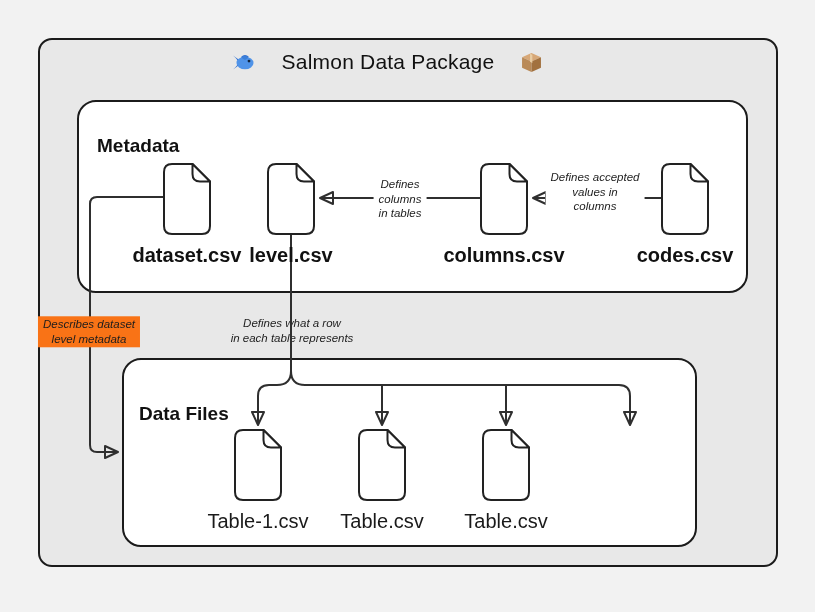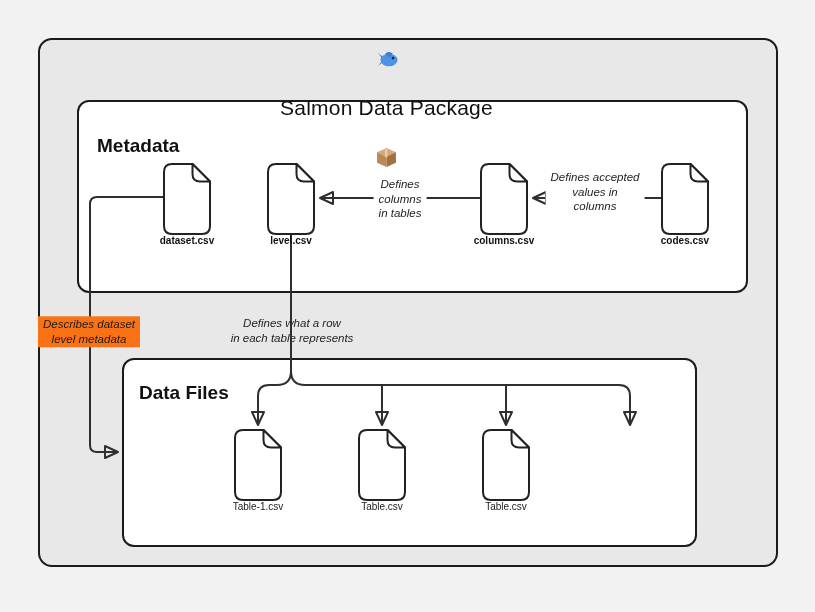--- a/index.html
+++ b/index.html
@@ -15,51 +15,50 @@
   .outer-box{
     position:absolute;left:38px;top:38px;width:740px;height:529px;
     background:#e8e8e8;border:2px solid #1b1b1b;border-radius:14px;
     box-sizing:border-box;z-index:1;
   }
   .title{
     position:absolute;left:38px;top:50px;width:697px;
     display:flex;align-items:center;justify-content:center;gap:27px;
     font-size:21px;font-weight:500;letter-spacing:.2px;color:#111;
     z-index:2;
-    flex-direction:column;
   }
   .title .emoji{display:inline-flex;align-items:center;}
 
   .box{
     position:absolute;background:#ffffff;border:2px solid #1b1b1b;
-    border-radius:12px;box-sizing:border-box;z-index:1;
+    border-radius:19px;box-sizing:border-box;z-index:1;
   }
   .metadata-box{left:77px;top:100px;width:671px;height:193px;}
   .datafiles-box{left:122px;top:358px;width:575px;height:189px;}
   .box-heading{
     position:absolute;font-size:19px;font-weight:700;color:#111;
     white-space:nowrap;
   }
   .metadata-box .box-heading{left:18px;top:33px;}
-  .datafiles-box .box-heading{left:15px;top:22px;}
+  .datafiles-box .box-heading{left:15px;top:43px;}
 
   .edges-layer{
     position:absolute;left:0;top:0;width:815px;height:612px;
     z-index:3;pointer-events:none;
   }
   .edges-layer path{fill:none;stroke:#2f2f2f;stroke-width:2;stroke-linejoin:round;}
 
   .file-node{
     position:absolute;width:96px;display:flex;flex-direction:column;
     align-items:center;z-index:4;
   }
   .file-icon{display:block;}
   .file-icon path{fill:#ffffff;stroke:#222222;stroke-width:2;stroke-linejoin:round;}
   .file-label{
-    font-size:10px;white-space:nowrap;text-align:right;color:#1a1a1a;
+    margin-top:9px;font-size:20px;white-space:nowrap;text-align:right;color:#1a1a1a;
   }
   .file-label.bold{font-weight:700;color:#111;}
 
   .edge-label{
     position:absolute;transform:translate(-50%,-50%);
     font-style:italic;font-size:11.5px;line-height:1.28;
     text-align:center;white-space:pre-line;color:#1d1d1d;
     padding:1px 5px;z-index:4;
   }
   .edge-label.bg-white{background:#ffffff;}

